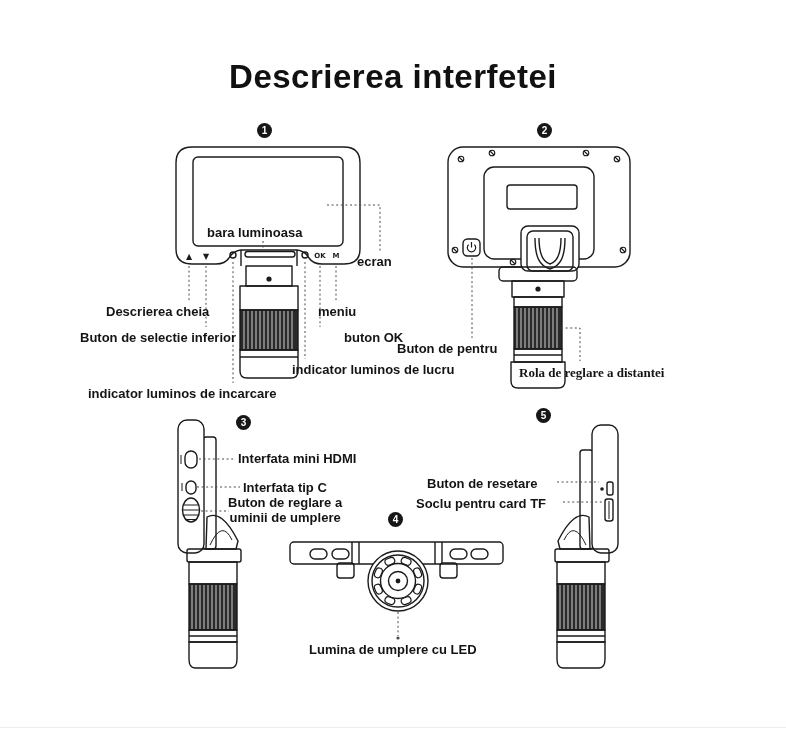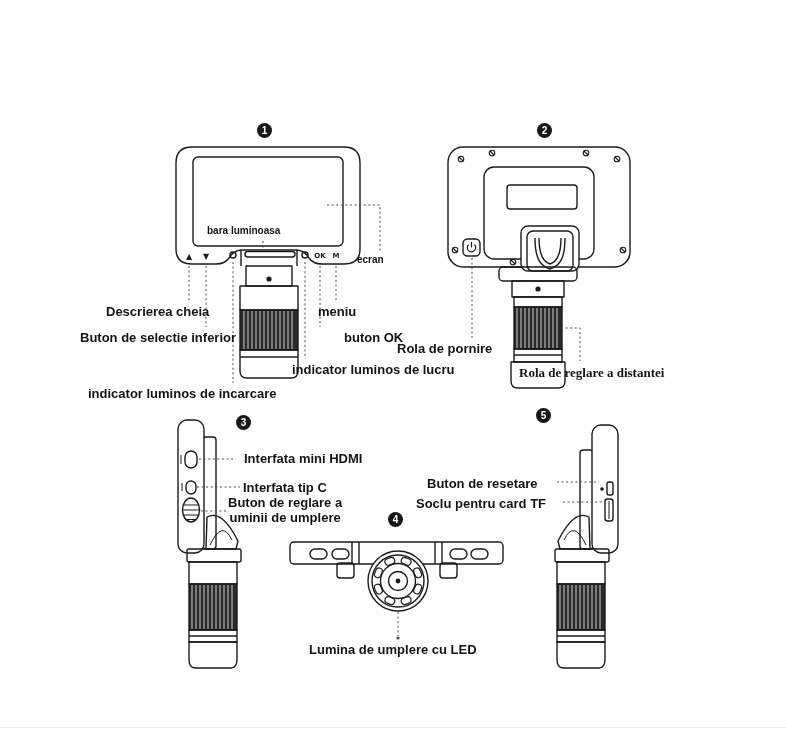--- a/index.html
+++ b/index.html
@@ -8,21 +8,21 @@
     font-family:"Liberation Sans",sans-serif;
   }
   .title{
     position:absolute;left:0;top:58px;width:100%;text-align:center;
     font-size:33px;font-weight:bold;color:#111;letter-spacing:.5px;
   }
   .lbl{
     position:absolute;font-size:13px;font-weight:bold;color:#141414;
     white-space:nowrap;line-height:1.18;
   }
-  .lbl.big{font-size:10px;}
+  .lbl.big{font-size:13px;}
   .lbl.two-line{white-space:pre-line;text-align:center;}
   .badge{
     position:absolute;width:15px;height:15px;border-radius:50%;
     background:#171717;color:#fff;font-size:10px;font-weight:bold;
     display:flex;align-items:center;justify-content:center;line-height:1;
   }
   .footer-rule{position:absolute;left:0;top:727px;width:100%;height:1px;background:#ececec;}
   svg{position:absolute;left:0;top:0;}
   svg text{font-family:"DejaVu Sans",sans-serif;font-weight:bold;fill:#1b1b1b;}
 </style>
@@ -192,38 +192,39 @@
       <path d="M199 459 H236"></path>
       <path d="M197 487 H240"></path>
       <path d="M201 511 H229"></path>
       <path d="M398 612 V636"></path>
       <path d="M557 482 H599"></path>
       <path d="M563 502 H603"></path>
     </g>
     <circle cx="398" cy="638" r="1.6" fill="#4a4a4a"></circle>
   </svg>
 
+  <div class="title">Descrierea interfetei</div>
 
   <div class="badge" style="left:257px;top:123px;">1</div>
   <div class="badge" style="left:537px;top:123px;">2</div>
   <div class="badge" style="left:236px;top:415px;">3</div>
   <div class="badge" style="left:388px;top:512px;">4</div>
   <div class="badge" style="left:536px;top:408px;">5</div>
 
   <div class="lbl big" style="left:207px;top:225px;">bara luminoasa</div>
   <div class="lbl big" style="left:357px;top:254px;">ecran</div>
   <div class="lbl" style="left:106px;top:304px;">Descrierea cheia</div>
   <div class="lbl" style="left:58px;top:330px;margin-left:22px;">Buton de selectie inferior</div>
   <div class="lbl" style="left:72px;top:386px;margin-left:16px;">indicator luminos de incarcare</div>
   <div class="lbl" style="left:318px;top:304px;">meniu</div>
   <div class="lbl" style="left:297px;top:330px;margin-left:47px;">buton OK</div>
   <div class="lbl" style="left:292px;top:362px;text-align:center;">indicator luminos de lucru</div>
-  <div class="lbl" style="left:397px;top:341px;">Rola de pornire</div>
+  <div class="lbl" style="left:397px;top:341px;">Buton de pentru</div>
   <div class="lbl" style="left:519px;top:365px;font-family:Liberation Serif, serif;">Rola de reglare a distantei</div>
-  <div class="lbl" style="left:244px;top:451px;">Interfata mini HDMI</div>
+  <div class="lbl" style="left:238px;top:451px;">Interfata mini HDMI</div>
   <div class="lbl" style="left:243px;top:480px;">Interfata tip C</div>
   <div class="lbl" style="left:309px;top:642px;">Lumina de umplere cu LED</div>
   <div class="lbl two-line" style="left:228px;top:495px;">Buton de reglare a
 uminii de umplere</div>
   <div class="lbl" style="left:427px;top:476px;">Buton de resetare</div>
   <div class="lbl" style="left:416px;top:496px;">Soclu pentru card TF</div>
 
   <div class="footer-rule"></div>
 </div>
 

